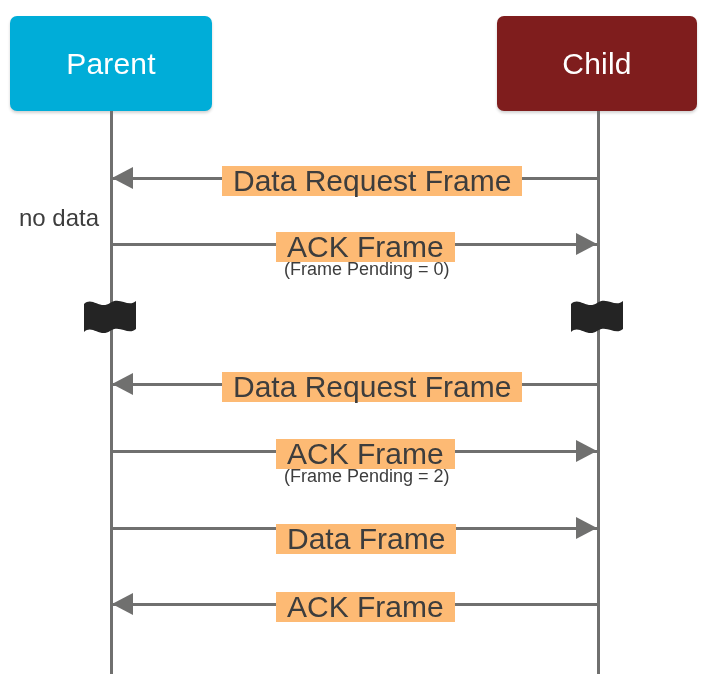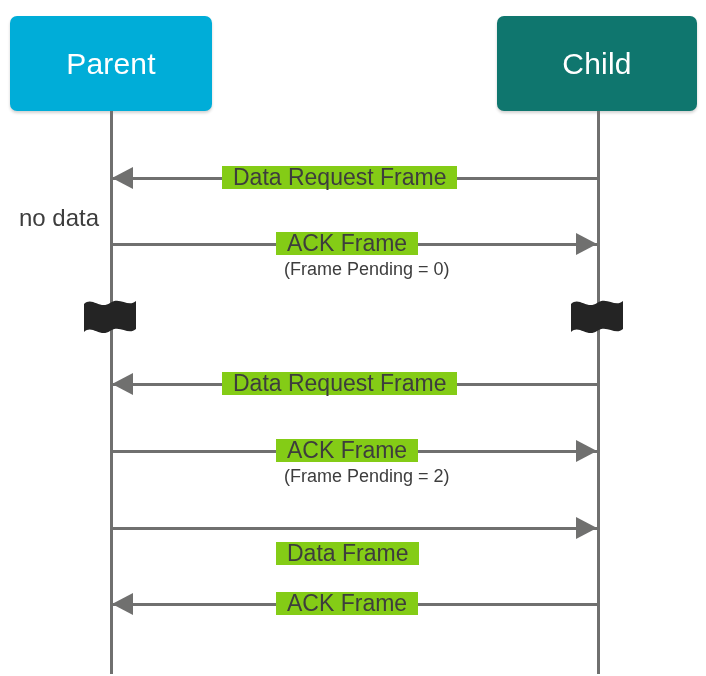--- a/index.html
+++ b/index.html
@@ -54,24 +54,24 @@
   }
   .arrow-head.left {
     border-right: 21px solid #70706f;
   }
   .arrow-head.right {
     border-left: 21px solid #70706f;
   }
   .msg-label {
     position: absolute;
     color: #3d3d3d;
-    font-size: 23px;
+    font-size: 30px;
     line-height: 1;
     white-space: nowrap;
-    background: #84cc16;
+    background: #fdba74;
     padding: 0 11px;
     user-select: none;
   }
   .msg-sublabel {
     position: absolute;
     color: #3d3d3d;
     font-size: 18px;
     line-height: 1;
     white-space: nowrap;
     user-select: none;
@@ -94,21 +94,21 @@
 </head>
 <body>
 
 <div id="canvas">
 
   <div class="actor-box" style="left:10px; top:10px; width:202px; height:95px; background:#00ADD8;">
     <span class="actor-label">Parent</span>
   </div>
   <div class="lifeline" style="left:110px; top:105px; height:563px;"></div>
 
-  <div class="actor-box" style="left:497px; top:10px; width:200px; height:95px; background:#0f766e;">
+  <div class="actor-box" style="left:497px; top:10px; width:200px; height:95px; background:#7f1d1d;">
     <span class="actor-label">Child</span>
   </div>
   <div class="lifeline" style="left:597px; top:105px; height:563px;"></div>
 
   <div class="msg-line" style="left:112px; top:171px; width:487px;"></div>
   <div class="arrow-head left" style="left:112px; top:161px;"></div>
   <div class="msg-label" style="left:222px; top:160px;">Data Request Frame</div>
 
   <div class="msg-line" style="left:110px; top:237px; width:489px;"></div>
   <div class="arrow-head right" style="left:576px; top:227px;"></div>
@@ -131,21 +131,21 @@
   <div class="arrow-head left" style="left:112px; top:367px;"></div>
   <div class="msg-label" style="left:222px; top:366px;">Data Request Frame</div>
 
   <div class="msg-line" style="left:110px; top:444px; width:489px;"></div>
   <div class="arrow-head right" style="left:576px; top:434px;"></div>
   <div class="msg-label" style="left:276px; top:433px;">ACK Frame</div>
   <div class="msg-sublabel" style="left:284px; top:461px;">(Frame Pending = 2)</div>
 
   <div class="msg-line" style="left:110px; top:521px; width:489px;"></div>
   <div class="arrow-head right" style="left:576px; top:511px;"></div>
-  <div class="msg-label" style="left:276px; top:536px;">Data Frame</div>
+  <div class="msg-label" style="left:276px; top:518px;">Data Frame</div>
 
   <div class="msg-line" style="left:112px; top:597px; width:487px;"></div>
   <div class="arrow-head left" style="left:112px; top:587px;"></div>
   <div class="msg-label" style="left:276px; top:586px;">ACK Frame</div>
 
   <div class="side-note" style="left:14px; top:198px; width:90px;">no data</div>
 
 
 </div>
 

